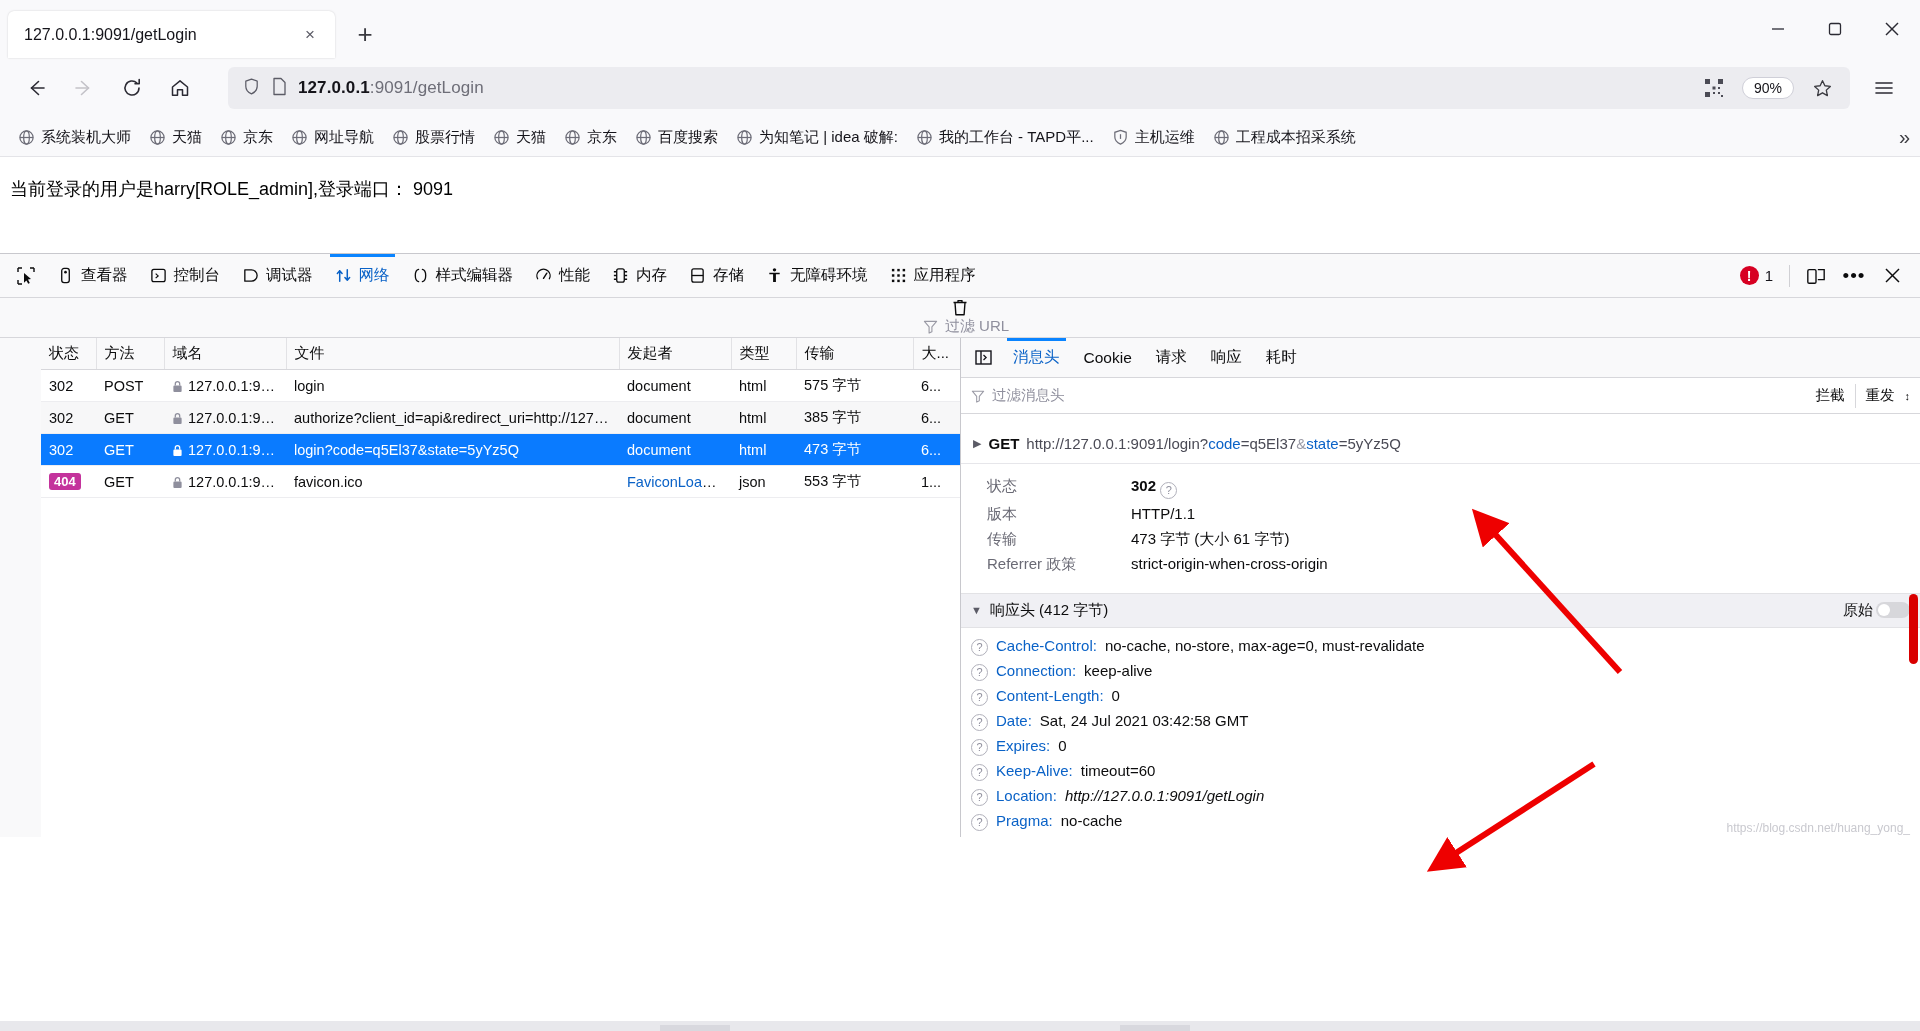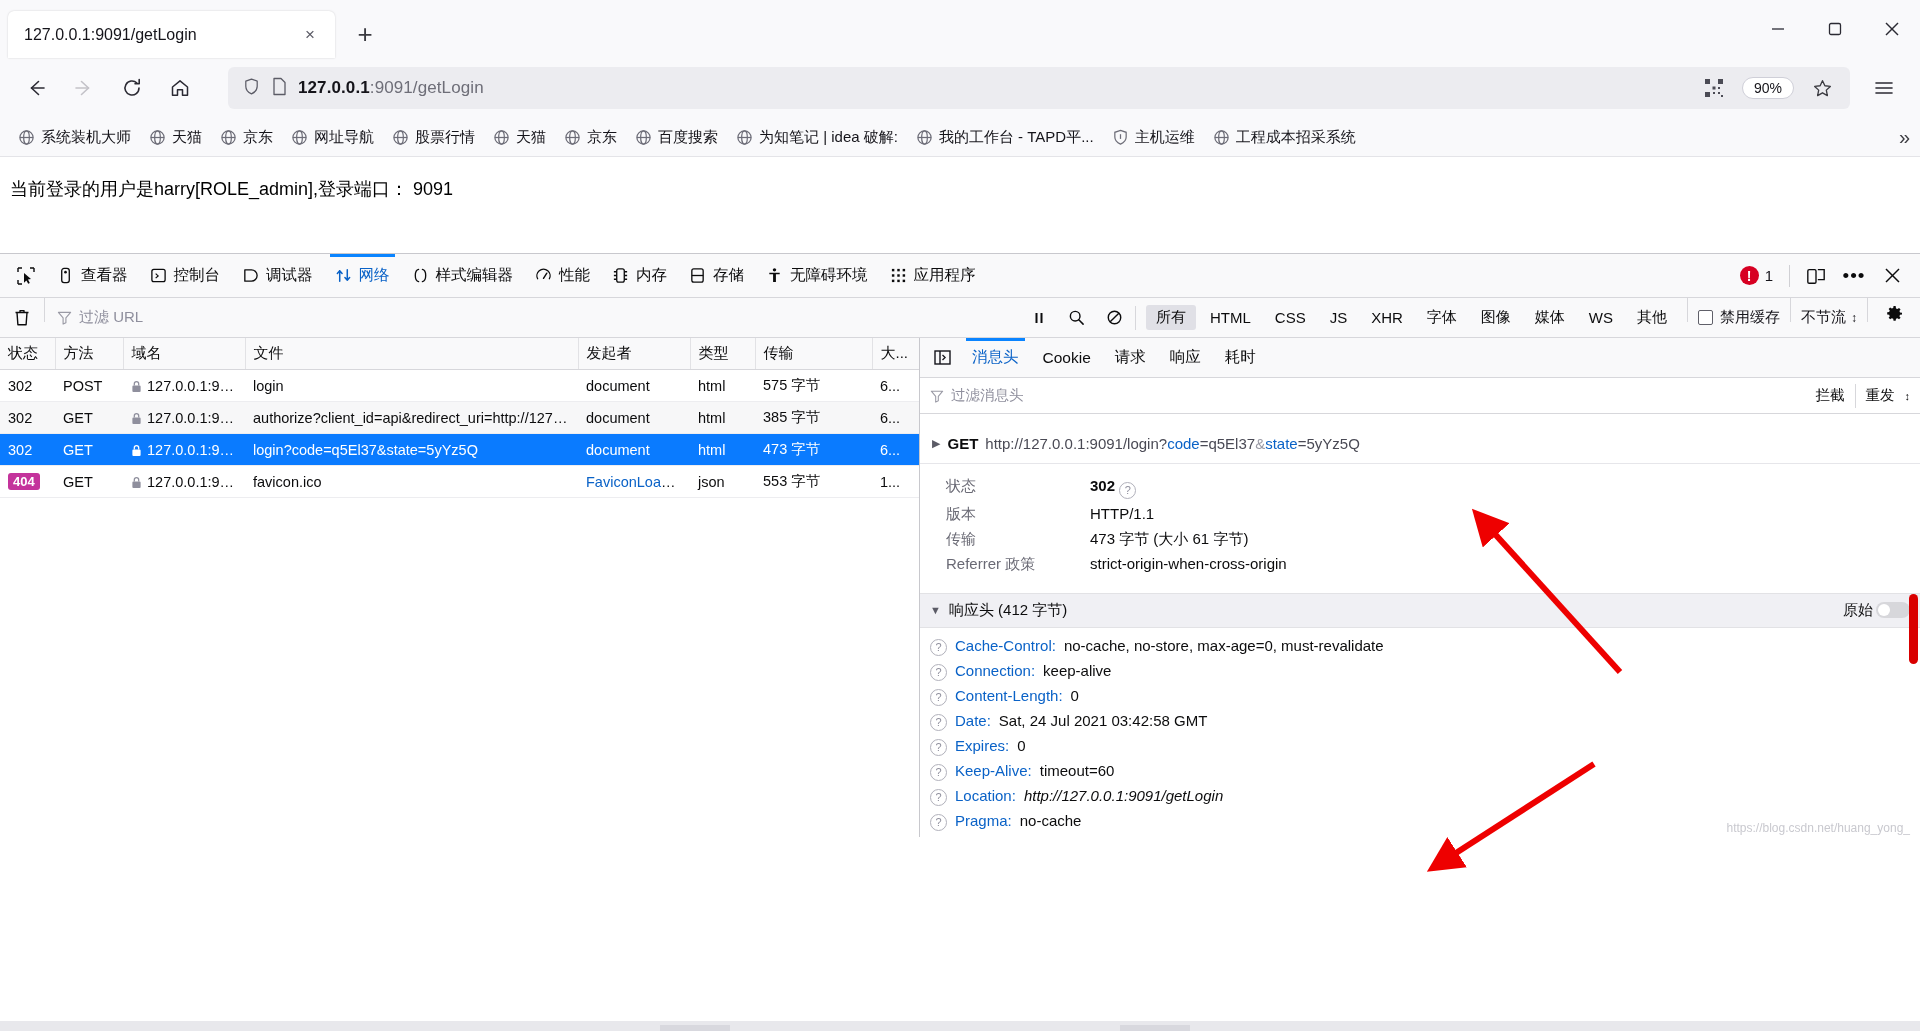--- a/index.html
+++ b/index.html
@@ -57,33 +57,33 @@
   .dt-tab { display:flex; align-items:center; gap:7px; padding:0 11px; height:43px; font-size:15.5px; color:#0c0c0d; position:relative; }
   .dt-tab .ti { width:17px; height:17px; display:flex; align-items:center; justify-content:center; }
   .dt-tab.sel { color:#0a62c7; }
   .dt-tab.sel:after { content:""; position:absolute; left:6px; right:6px; top:0; height:3px; background:#0a84ff;}
   .dt-right { margin-left:auto; display:flex; align-items:center; gap:2px; padding-right:10px;}
   .err-badge { display:flex; align-items:center; gap:6px; font-size:15px; margin-right:8px;}
   .err-dot { width:19px; height:19px; border-radius:50%; background:#d70022; color:#fff; font-size:14px; font-weight:bold; display:flex; align-items:center; justify-content:center;}
   .dt-sep { width:1px; height:22px; background:#d0d0d4; margin:0 6px; }
   .dt-ic { width:36px; height:36px; display:flex; align-items:center; justify-content:center; color:#0c0c0d; }
 
-  .net-toolbar { height:40px; display:flex; border-bottom:1px solid #d7d7db; background:#f9f9fa; }
+  .net-toolbar { height:40px; display:flex; align-items:center; border-bottom:1px solid #d7d7db; background:#f9f9fa;flex-direction:column; }
   .trash { width:44px; display:flex; align-items:center; justify-content:center; color:#0c0c0d;}
   .vsep { width:1px; height:24px; background:#d7d7db; }
   .filter-url { flex:1; display:flex; align-items:center; gap:7px; padding-left:12px; color:#8f8f9d; font-size:15px;}
   .net-ctrls { display:flex; align-items:center; gap:2px; padding:0 4px;}
   .nic { width:36px; height:32px; display:flex; align-items:center; justify-content:center; color:#0c0c0d;}
   .ftype { padding:3px 10px; font-size:15px; border-radius:3px; color:#0c0c0d;}
   .ftype.on { background:#e0e0e6; }
   .cbwrap { display:flex; align-items:center; gap:7px; font-size:15px; padding:0 10px;}
   .cbox { width:15px; height:15px; border:1.5px solid #606069; border-radius:2px; background:#fff;}
   .throttle { font-size:15px; padding:0 10px; display:flex; align-items:center; gap:5px;}
 
-  .dt-body { flex:1; display:flex; min-height:0; }
+  .dt-body { flex:1; display:flex; min-height:0;margin-left:41px; }
   .req-list { width:920px; border-right:1px solid #c8c8cd; display:flex; flex-direction:column; background:#fff;}
   table.reqs { width:100%; border-collapse:collapse; table-layout:fixed; font-size:14.5px;}
   table.reqs th {
     font-weight:normal; text-align:left; padding:6px 8px; background:#f9f9fa;
     border-bottom:1px solid #d7d7db; border-right:1px solid #e2e2e5; color:#0c0c0d; font-size:15px;
   }
   table.reqs td { padding:6px 8px; border-bottom:1px solid #ededf0; white-space:nowrap; overflow:hidden; text-overflow:ellipsis; color:#0c0c0d;}
   tr.sel td { background:#0a7bff; color:#fff; }
   tr.alt td { background:#f7f7f8; }
   .st-badge { display:inline-block; padding:1px 5px; border-radius:3px; color:#fff; font-size:13px; font-weight:bold;}

